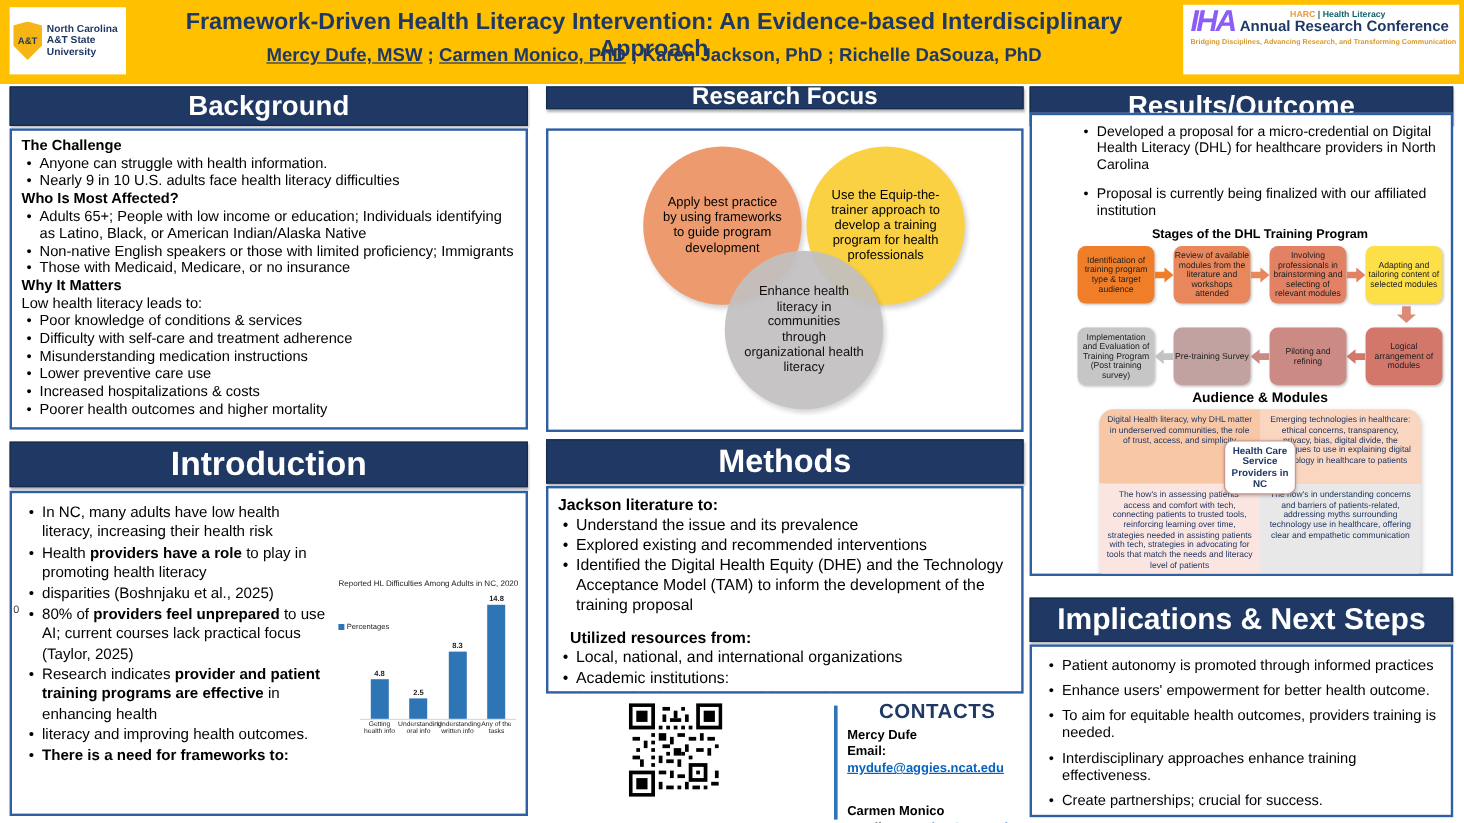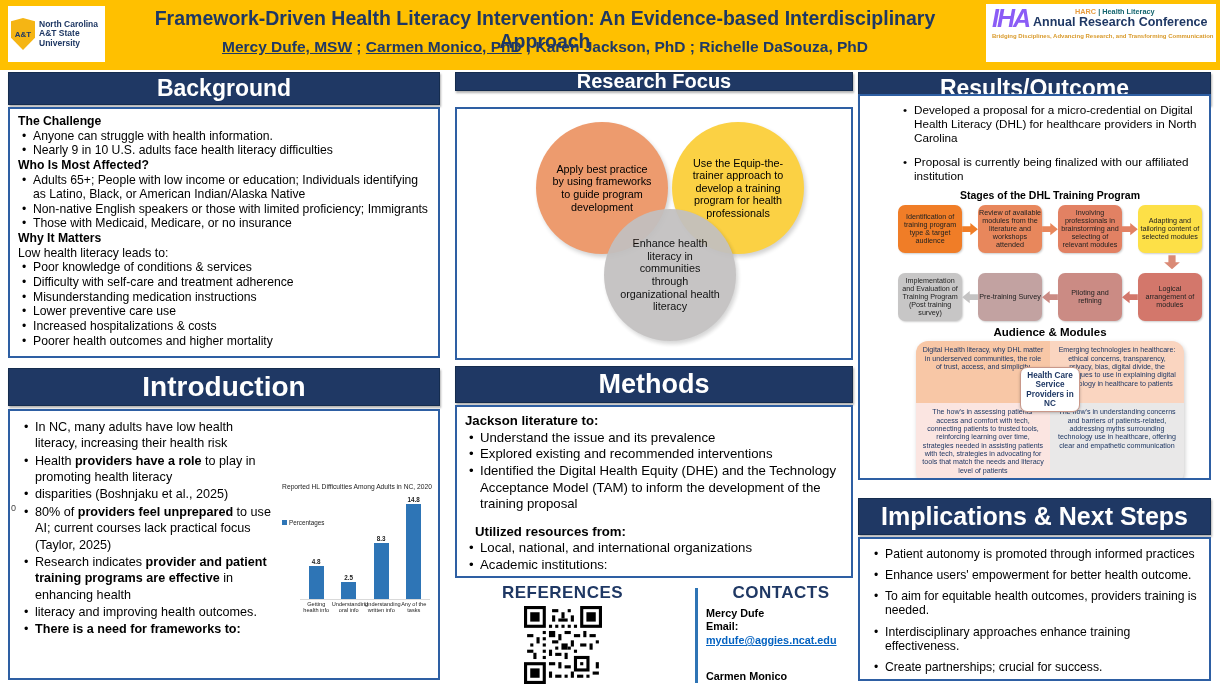--- a/index.html
+++ b/index.html
@@ -246,21 +246,20 @@
         <div class="li b">Explored existing and recommended interventions</div>
         <div class="li b">Identified  the Digital Health Equity (DHE) and the Technology Acceptance Model (TAM) to inform the development of the training proposal</div>
         <div class="li h gap ind"><b>Utilized resources from:</b></div>
         <div class="li b">Local, national, and international organizations</div>
         <div class="li b">Academic institutions:</div>
         <div class="li t">To inform the development of the training proposal</div>
       </div>
   </div>
 
   <div class="refs">
-    <div class="refs-title">REFERENCES</div>
     <svg class="qr" viewBox="0 0 25 25">
       <rect x="0" y="0" width="25" height="25" fill="#ffffff"></rect>
       <g fill="#000000">
         <rect x="0" y="0" width="7" height="7"></rect>
           <rect x="1" y="1" width="5" height="5" fill="#fff"></rect>
           <rect x="2" y="2" width="3" height="3"></rect>
         <rect x="18" y="0" width="7" height="7"></rect>
           <rect x="19" y="1" width="5" height="5" fill="#fff"></rect>
           <rect x="20" y="2" width="3" height="3"></rect>
         <rect x="0" y="18" width="7" height="7"></rect>

